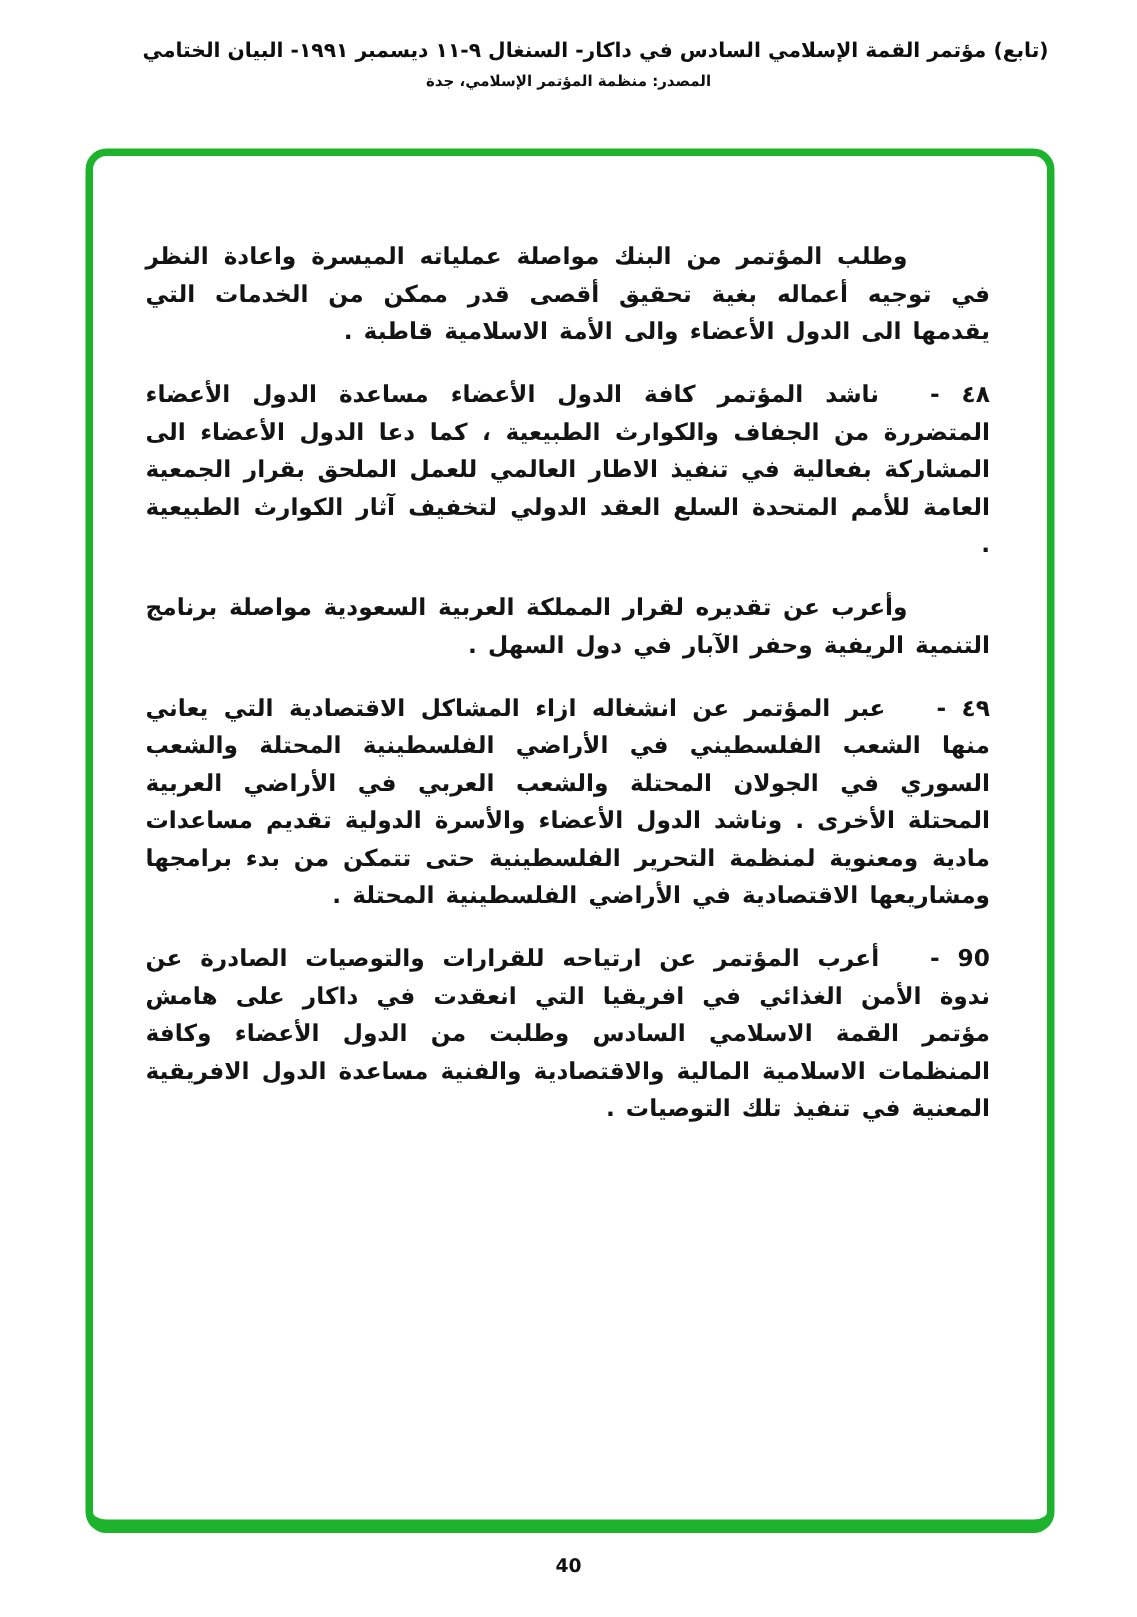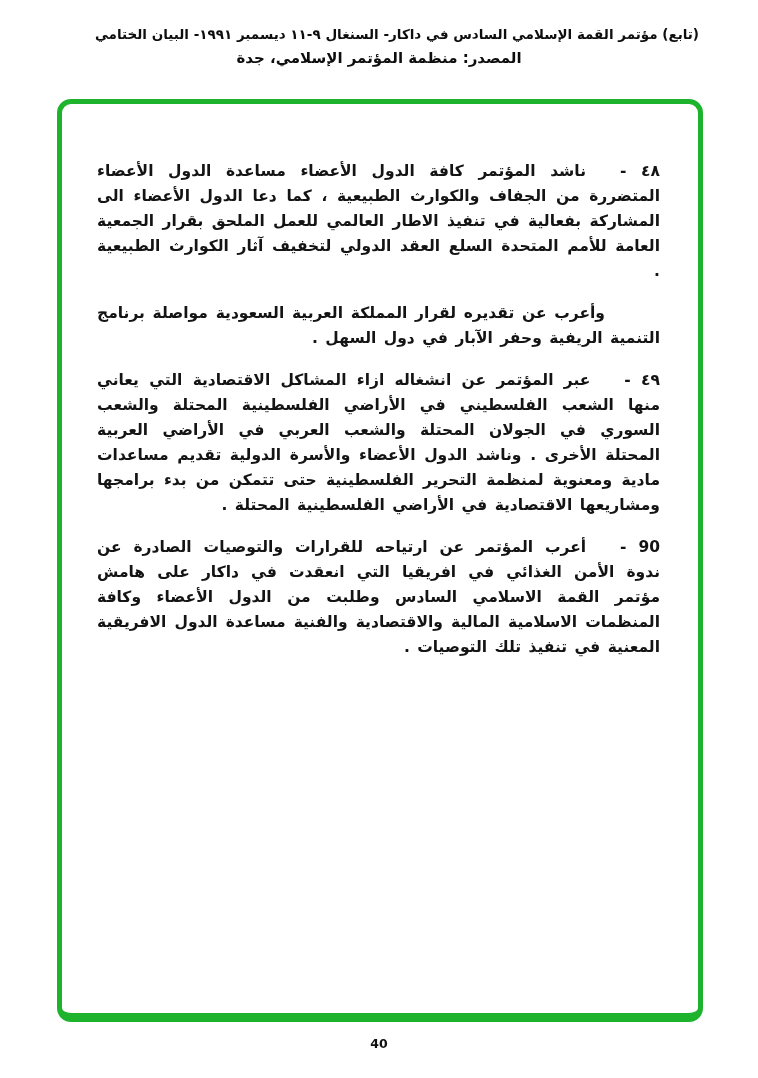--- a/index.html
+++ b/index.html
@@ -28,21 +28,21 @@
     direction:rtl;
     color:#0e0e0e;
   }
   .header-title{
     font-size:13.5px;
     font-weight:bold;
     white-space:nowrap;
     padding-left:36px;
   }
   .header-source{
-    font-size:15px;
+    font-size:10px;
     font-weight:bold;
     margin-top:7px;
   }
   .frame{
     position:absolute;
     left:57px;
     top:99px;
     width:646px;
     height:923px;
     box-sizing:border-box;
@@ -92,20 +92,21 @@
 <div class="scan-page">
 
   <div class="header">
     <div class="header-title">(تابع) مؤتمر القمة الإسلامي السادس في داكار- السنغال ٩-١١ ديسمبر ١٩٩١- البيان الختامي</div>
     <div class="header-source">المصدر: منظمة المؤتمر الإسلامي، جدة</div>
   </div>
 
   <div class="frame">
     <div class="content">
 
+      <p class="para cont"><span>وطلب المؤتمر من البنك مواصلة عملياته الميسرة واعادة النظر في توجيه أعماله بغية تحقيق أقصى قدر ممكن من الخدمات التي يقدمها الى الدول الأعضاء والى الأمة الاسلامية قاطبة .</span></p>
 
       <p class="para"><span class="num">٤٨ -</span><span>ناشد المؤتمر كافة الدول الأعضاء مساعدة الدول الأعضاء المتضررة من الجفاف والكوارث الطبيعية ، كما دعا الدول الأعضاء الى المشاركة بفعالية في تنفيذ الاطار العالمي للعمل الملحق بقرار الجمعية العامة للأمم المتحدة السلع العقد الدولي لتخفيف آثار الكوارث الطبيعية .</span></p>
 
       <p class="para cont"><span>وأعرب عن تقديره لقرار المملكة العربية السعودية مواصلة برنامج التنمية الريفية وحفر الآبار في دول السهل .</span></p>
 
 
       <p class="para"><span class="num">٤٩ -</span><span>عبر المؤتمر عن انشغاله ازاء المشاكل الاقتصادية التي يعاني منها الشعب الفلسطيني في الأراضي الفلسطينية المحتلة والشعب السوري في الجولان المحتلة والشعب العربي في الأراضي العربية المحتلة الأخرى . وناشد الدول الأعضاء والأسرة الدولية تقديم مساعدات مادية ومعنوية لمنظمة التحرير الفلسطينية حتى تتمكن من بدء برامجها ومشاريعها الاقتصادية في الأراضي الفلسطينية المحتلة .</span></p>
 
 
       <p class="para"><span class="num">90 -</span><span>أعرب المؤتمر عن ارتياحه للقرارات والتوصيات الصادرة عن ندوة الأمن الغذائي في افريقيا التي انعقدت في داكار على هامش مؤتمر القمة الاسلامي السادس وطلبت من الدول الأعضاء وكافة المنظمات الاسلامية المالية والاقتصادية والفنية مساعدة الدول الافريقية المعنية في تنفيذ تلك التوصيات .</span></p>

